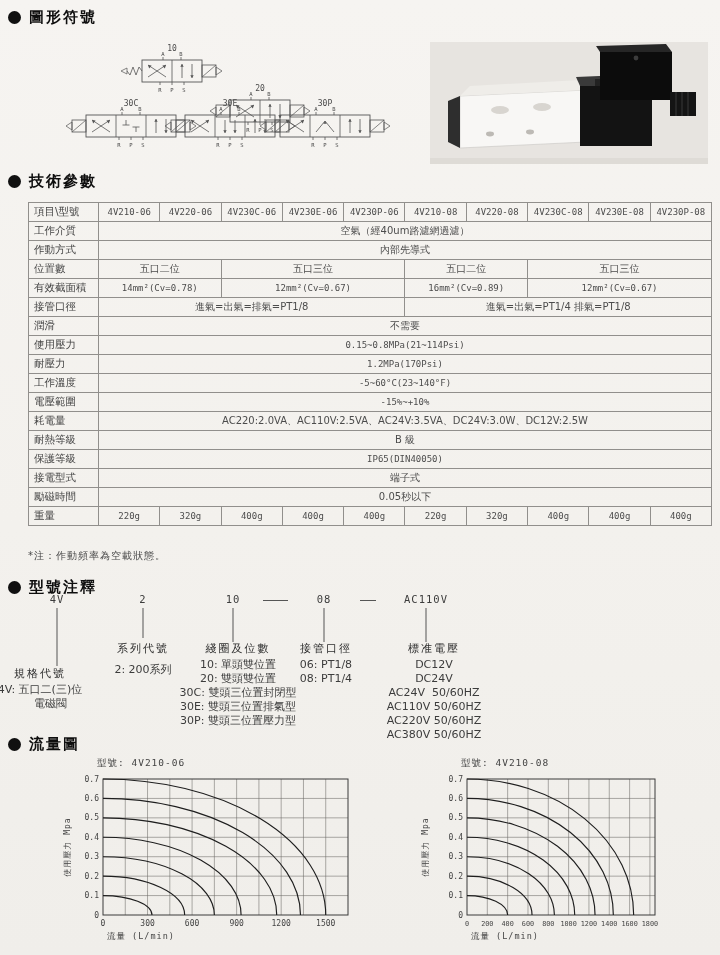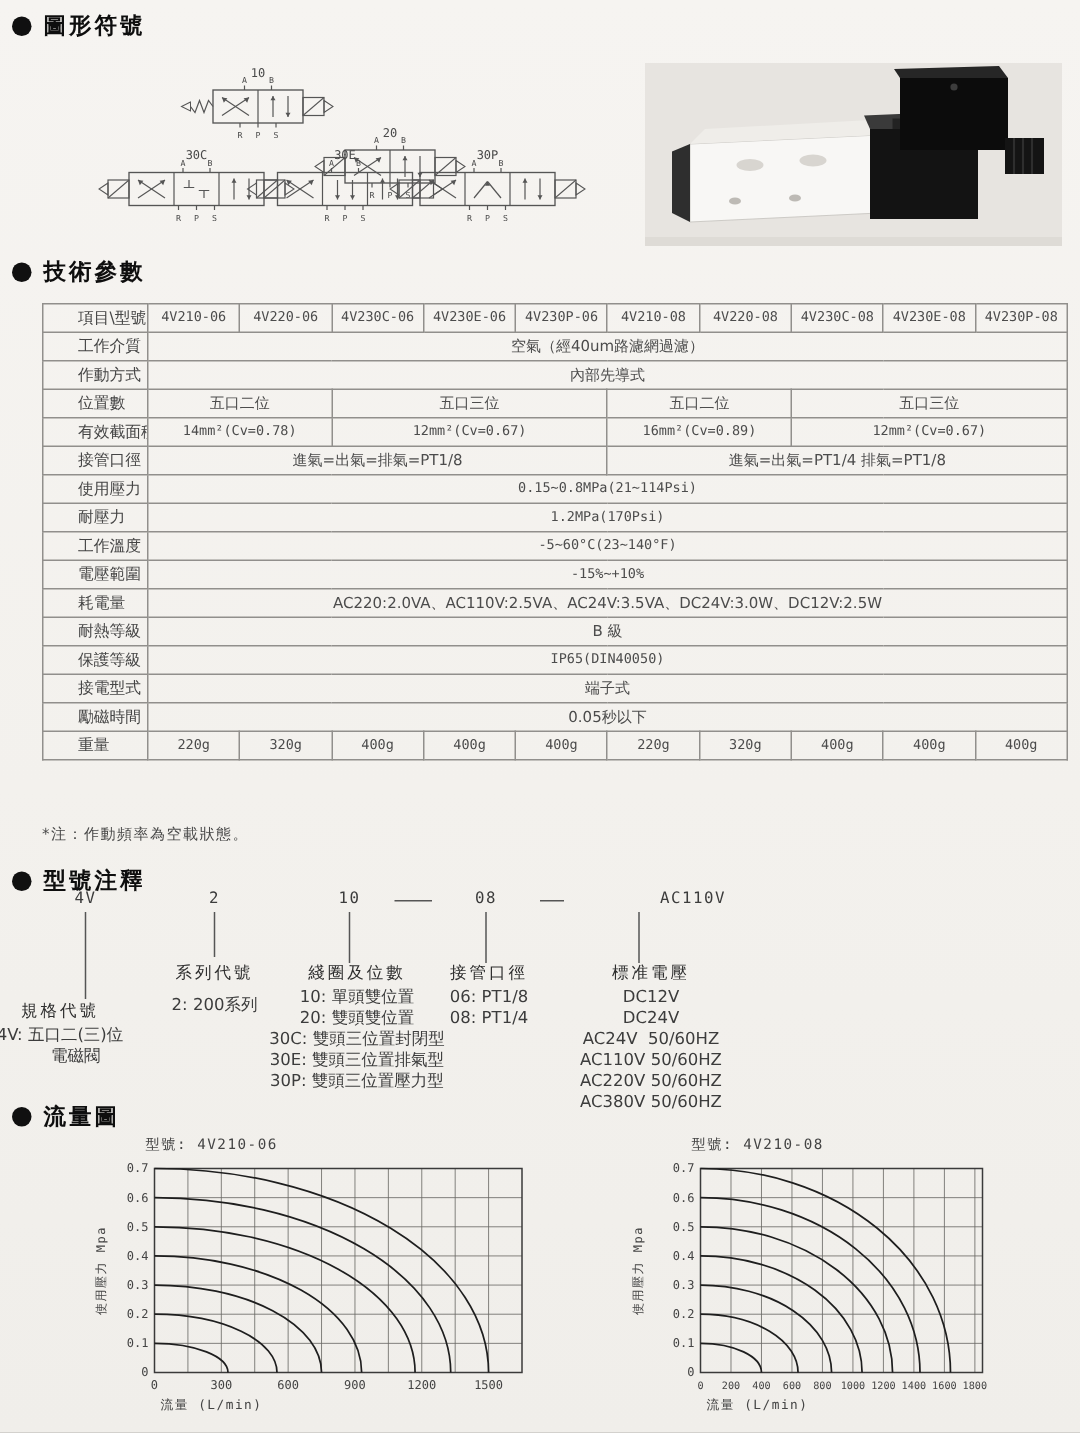--- a/index.html
+++ b/index.html
@@ -8,21 +8,21 @@
         font-family:"DejaVu Sans",sans-serif;color:#3f3f3f;overflow:hidden;}
   .sec-h{position:absolute;display:flex;align-items:center;gap:8px;}
   .sec-h .bullet{width:13px;height:13px;border-radius:50%;background:#101010;}
   .sec-h h2{margin:0;font-size:15px;font-weight:bold;color:#0e0e0e;letter-spacing:2px;}
   .abs{position:absolute;}
   
   #spec-table{position:absolute;left:28px;top:202px;width:684px;border-collapse:collapse;
               table-layout:fixed;border:1.5px solid #5a5856;}
   #spec-table td,#spec-table th{border:1px solid #918f8c;height:18px;padding:0 1px;
               text-align:center;font-weight:normal;font-size:10px;color:#4c4c4c;overflow:hidden;white-space:nowrap;}
-  #spec-table th.lbl,#spec-table td.lbl{text-align:left;padding-left:23px;font-size:10.5px;color:#454545;}
+  #spec-table th.lbl,#spec-table td.lbl{text-align:left;padding-left:5px;font-size:10.5px;color:#454545;}
   #spec-table .mono{font-family:"DejaVu Sans Mono",monospace;font-size:9px;letter-spacing:0;}
   #spec-table tr.strong td,#spec-table tr.strong th{border-top:1.6px solid #5f5d5b;}
   #footnote{position:absolute;left:28px;top:549px;font-size:10px;color:#474747;letter-spacing:1px;}
   
   .code{position:absolute;font-family:"DejaVu Sans Mono",monospace;font-size:10.5px;color:#3c3c3c;
         transform:translateX(-50%);letter-spacing:1px;}
   .vline{position:absolute;width:1px;background:#555;transform:translateX(-50%);}
   .dash{position:absolute;height:1px;background:#555;}
   .ngroup{position:absolute;transform:translateX(-50%);text-align:center;}
   .ngroup .ntitle{font-size:11px;color:#2e2e2e;letter-spacing:2px;margin-bottom:2px;}
@@ -282,20 +282,24 @@
           <td colspan="2" class="mono">14mm²(Cv=0.78)</td>
           <td colspan="3" class="mono">12mm²(Cv=0.67)</td>
           <td colspan="2" class="mono">16mm²(Cv=0.89)</td>
           <td colspan="3" class="mono">12mm²(Cv=0.67)</td>
         </tr>
         <tr>
           <td class="lbl">接管口徑</td>
           <td colspan="5">進氣=出氣=排氣=PT1/8</td>
           <td colspan="5">進氣=出氣=PT1/4  排氣=PT1/8</td>
         </tr>
+        <tr>
+          <td class="lbl">潤滑</td>
+          <td colspan="10">不需要</td>
+        </tr>
         <tr class="strong">
           <td class="lbl">使用壓力</td>
           <td colspan="10" class="mono">0.15~0.8MPa(21~114Psi)</td>
         </tr>
         <tr>
           <td class="lbl">耐壓力</td>
           <td colspan="10" class="mono">1.2MPa(170Psi)</td>
         </tr>
         <tr>
           <td class="lbl">工作溫度</td>
@@ -348,21 +352,21 @@
   </div>
   <div id="notation">
       <div class="code" style="left:57px;top:593px;">4V</div>
       <div class="vline" style="left:57px;top:608px;height:58px;"></div>
       <div class="code" style="left:143px;top:593px;">2</div>
       <div class="vline" style="left:143px;top:608px;height:30px;"></div>
       <div class="code" style="left:233px;top:593px;">10</div>
       <div class="vline" style="left:233px;top:608px;height:34px;"></div>
       <div class="code" style="left:324px;top:593px;">08</div>
       <div class="vline" style="left:324px;top:608px;height:34px;"></div>
-      <div class="code" style="left:426px;top:593px;margin-left:36px;">AC110V</div>
+      <div class="code" style="left:426px;top:593px;">AC110V</div>
       <div class="vline" style="left:426px;top:608px;height:34px;"></div>
       <div class="dash" style="left:263px;top:600px;width:25px;"></div>
       <div class="dash" style="left:360px;top:600px;width:16px;"></div>
       <div class="ngroup" style="left:40px;top:666px;"><div class="ntitle">規格代號</div><div class="nlines"><div>4V:&nbsp;五口二(三)位</div><div>&nbsp;&nbsp;&nbsp;&nbsp;&nbsp;&nbsp;電磁閥</div></div></div>
       <div class="ngroup" style="left:143px;top:641px;"><div class="ntitle">系列代號</div><div class="nlines"><div>2:&nbsp;200系列</div></div></div>
       <div class="ngroup" style="left:238px;top:641px;"><div class="ntitle">綫圈及位數</div><div class="nlines"><div>10:&nbsp;單頭雙位置</div><div>20:&nbsp;雙頭雙位置</div><div>30C:&nbsp;雙頭三位置封閉型</div><div>30E:&nbsp;雙頭三位置排氣型</div><div>30P:&nbsp;雙頭三位置壓力型</div></div></div>
       <div class="ngroup" style="left:326px;top:641px;"><div class="ntitle">接管口徑</div><div class="nlines"><div>06:&nbsp;PT1/8</div><div>08:&nbsp;PT1/4</div></div></div>
       <div class="ngroup" style="left:434px;top:641px;"><div class="ntitle">標准電壓</div><div class="nlines"><div>DC12V</div><div>DC24V</div><div>AC24V&nbsp;&nbsp;50/60HZ</div><div>AC110V&nbsp;50/60HZ</div><div>AC220V&nbsp;50/60HZ</div><div>AC380V&nbsp;50/60HZ</div></div></div>
     </div>
 

